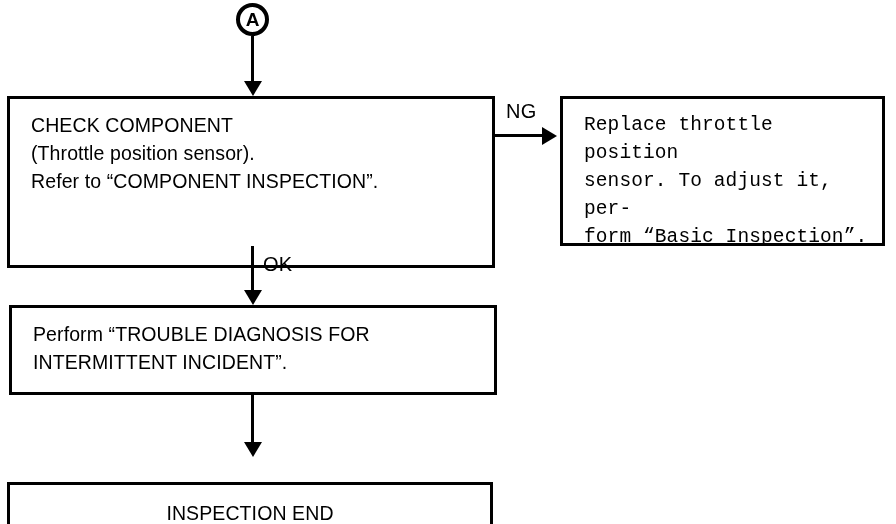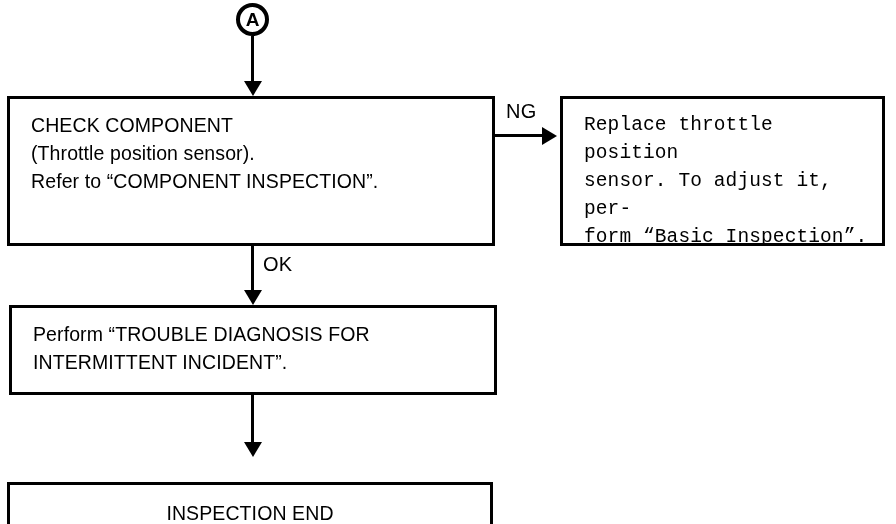--- a/index.html
+++ b/index.html
@@ -101,21 +101,21 @@
 
 <div id="flowchart">
 
   <div class="conn-circle" style="left:236px; top:3px; width:33px; height:33px;">
     <span>A</span>
   </div>
 
   <div class="v-line" style="left:251px; top:36px; height:47px;"></div>
   <div class="arrow-down" style="left:244px; top:81px;"></div>
 
-  <div class="box" style="left:7px; top:96px; width:488px; height:150px;">
+  <div class="box" style="left:7px; top:96px; width:488px; height:172px;">
     <div class="box-text">CHECK COMPONENT
 (Throttle position sensor).
 Refer to “COMPONENT INSPECTION”.</div>
   </div>
 
   <div class="h-line" style="left:495px; top:134px; width:50px;"></div>
   <div class="arrow-right" style="left:542px; top:127px;"></div>
   <div class="edge-label" style="left:506px; top:101px;">NG</div>
 
   <div class="box" style="left:560px; top:96px; width:325px; height:150px;font-family:Liberation Mono, monospace;">

